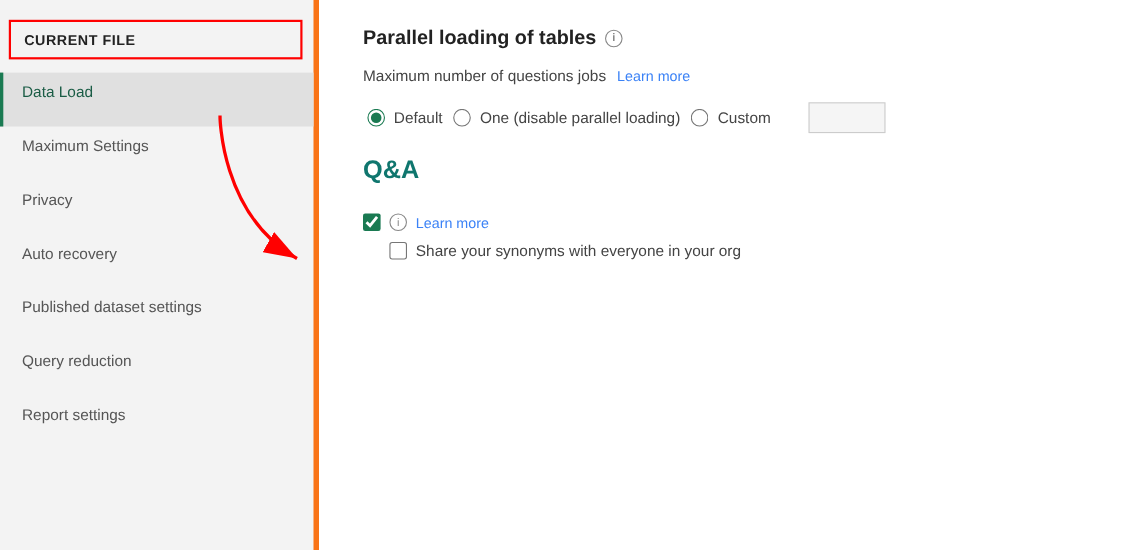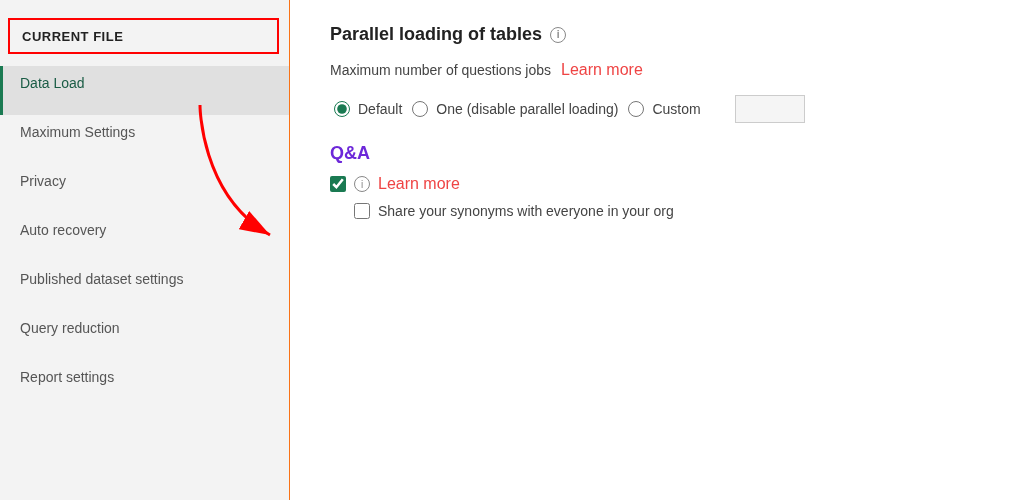--- a/index.html
+++ b/index.html
@@ -13,21 +13,21 @@
       overflow: hidden;
       display: flex;
     }
 
     
     .sidebar {
       width: 290px;
       min-width: 290px;
       background: #f3f3f3;
       padding: 10px 0;
-      border-right: 1px solid #f97316;
+      border-right: 5px solid #f97316;
       position: relative;
     }
 
     .sidebar-header {
       border: 2px solid red;
       margin: 8px 10px 12px 8px;
       padding: 8px 12px;
       background: #f3f3f3;
     }
 
@@ -96,23 +96,23 @@
     .concurrent-jobs-row {
       display: flex;
       align-items: center;
       gap: 10px;
       margin-bottom: 16px;
       color: #444;
       font-size: 14px;
     }
 
     .learn-more-link {
-      color: #ef4444;
+      color: #3b82f6;
       text-decoration: none;
-      font-size: 16px;
+      font-size: 13px;
       cursor: pointer;
     }
 
     .radio-group {
       display: flex;
       flex-direction: row;
       gap: 10px;
       margin-bottom: 20px;
       margin-left: 4px;
     }
@@ -140,24 +140,24 @@
       background: #f5f5f5;
       padding: 2px 6px;
       font-size: 13px;
     }
 
     .qa-section {
       margin-top: 10px;
     }
 
     .qa-title {
-      font-size: 18px;
+      font-size: 23px;
       font-weight: 600;
-      color: #6d28d9;
-      margin-bottom: 11px;
+      color: #0f766e;
+      margin-bottom: 26px;
     }
 
     .checkbox-row {
       display: flex;
       align-items: center;
       gap: 8px;
       margin-bottom: 10px;
       font-size: 14px;
       color: #444;
     }

